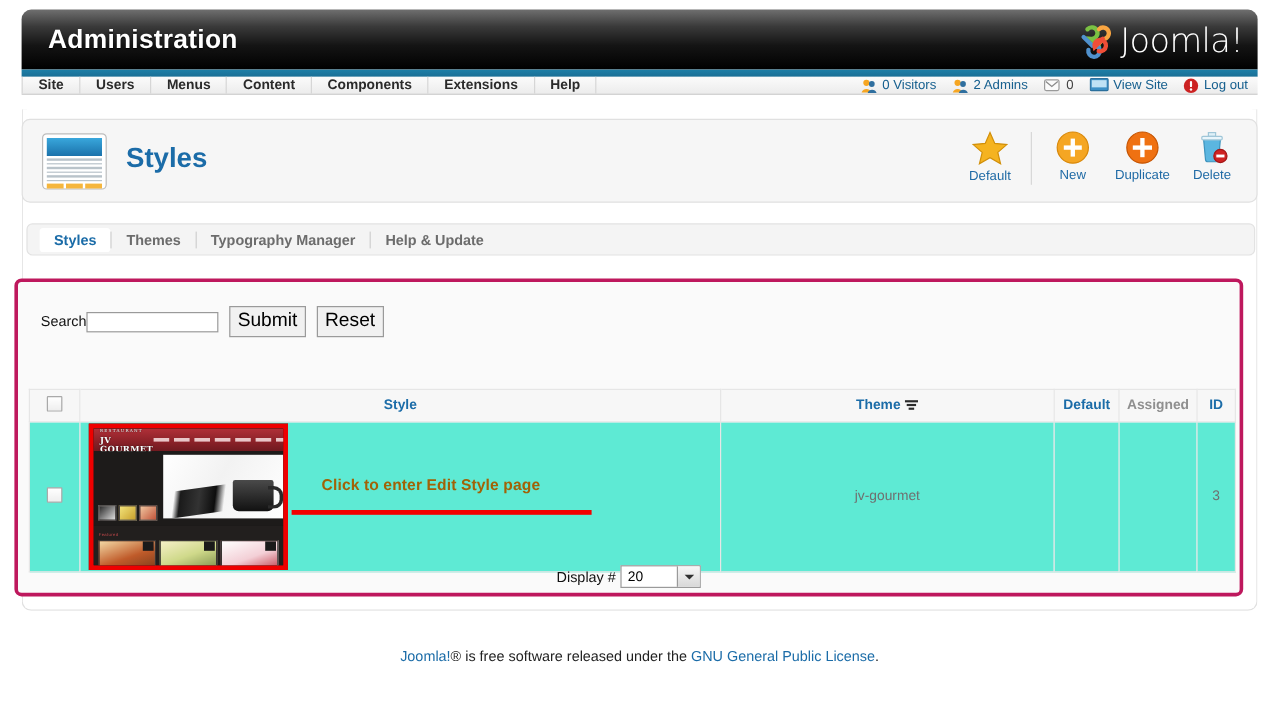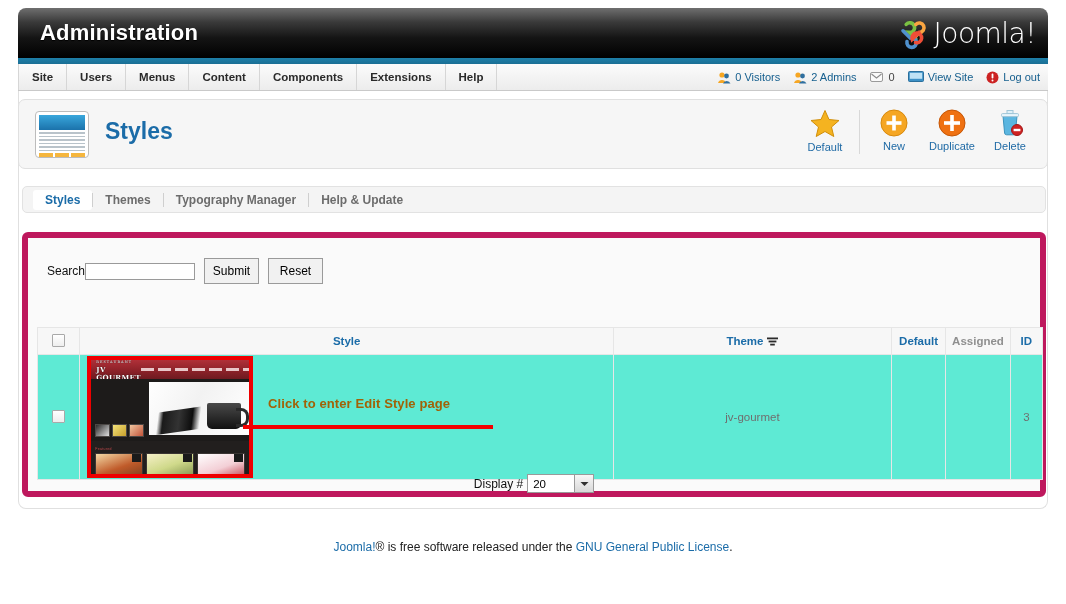--- a/index.html
+++ b/index.html
@@ -51,21 +51,21 @@
   
   .bluebar {
     position: absolute;
     left: 18px; top: 58px;
     width: 1030px; height: 6px;
     background: linear-gradient(to bottom, #1d7fa8, #1b6f95);
   }
   .menubar {
     position: absolute;
     left: 18px; top: 64px;
-    width: 1030px; height: 27px;
+    width: 1030px; height: 15px;
     background: linear-gradient(to bottom, #fbfbfb, #ececec);
     border-bottom: 1px solid #c9c9c9;
     display: flex;
     align-items: stretch;
   }
   .menu-left { display: flex; }
   .menu-item {
     padding: 0 13px;
     display: flex; align-items: center;
     font-size: 11.5px;
@@ -156,24 +156,24 @@
     color: #6c6c6c;
     padding: 3px 12px;
     cursor: pointer;
   }
   .tab.active { color: #1b6ca8; background: #ffffff; border-radius: 3px; }
   .tab-div { width:1px; height: 14px; background:#cfcfcf; }
 
   
   .content-box {
     position: absolute;
-    left: 22px; top: 232px;
+    left: 12px; top: 232px;
     width: 1024px; height: 265px;
     background: #fafafa;
-    border: 6px solid #be185d;
+    border: 3px solid #be185d;
     border-radius: 6px;
   }
   .searchbar {
     position: absolute;
     left: 19px; top: 20px;
     display: flex; align-items: center;
     font-size: 12px;
   }
   .searchbar .s-label { color: #111; font-size: 12px; }
   .s-input {
@@ -183,21 +183,21 @@
     font-size: 11px;
     padding: 0 2px;
     outline: none;
   }
   .s-btn {
     margin-left: 9px;
     height: 26px;
     min-width: 55px;
     background: #f1f1f1;
     border: 1px solid #9a9a9a;
-    font-size: 12px;
+    font-size: 16px;
     font-family: "Liberation Sans", sans-serif;
     color: #000;
     cursor: pointer;
   }
 
   
   table.styles-table {
     position: absolute;
     left: 9px; top: 62px;
     width: 1006px;

